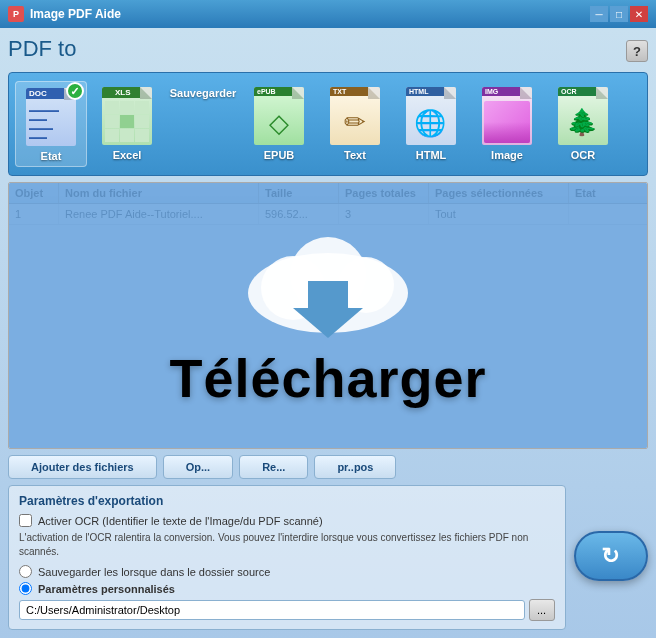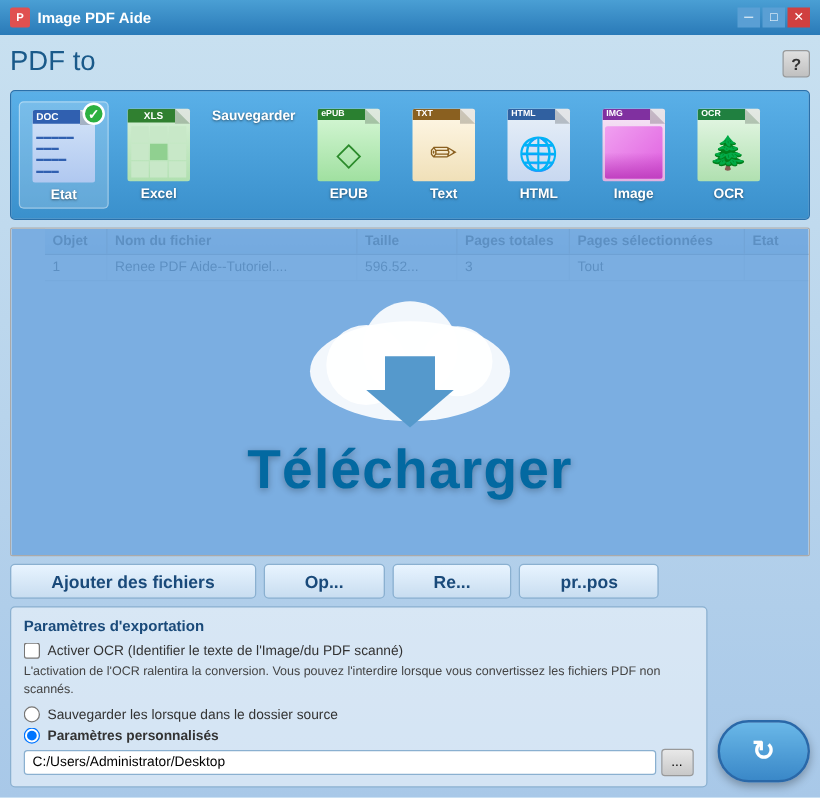--- a/index.html
+++ b/index.html
@@ -202,21 +202,20 @@
 
     
     .table-area {
       background: white;
       border: 1px solid #aaa;
       border-radius: 2px;
       flex: 1;
       min-height: 120px;
       overflow: hidden;
       position: relative;
-      padding-left: 27px;
     }
     .table-header {
       display: grid;
       grid-template-columns: 50px 200px 80px 90px 140px 80px;
       background: linear-gradient(to bottom, #e8f0f8, #d0e0f0);
       border-bottom: 1px solid #aaa;
     }
     .th {
       padding: 4px 6px;
       font-weight: bold;
@@ -249,40 +248,40 @@
       align-items: center;
       justify-content: center;
       z-index: 10;
     }
     .cloud-download-icon {
       display: flex;
       flex-direction: column;
       align-items: center;
     }
     .telecharger-text {
-      color: #0369a1;
-      font-size: 44px;
+      color: #000000;
+      font-size: 54px;
       font-weight: bold;
       text-shadow: 0 2px 6px rgba(0,0,0,0.3);
       margin-top: 4px;
       letter-spacing: 1px;
     }
 
     
     .buttons-row {
       display: flex;
       gap: 6px;
     }
     .action-btn {
-      padding: 5px 32px;
+      padding: 5px 22px;
       background: linear-gradient(to bottom, #e8f4ff, #c8ddf0);
       border: 1px solid #8ab0d0;
       border-radius: 4px;
       cursor: pointer;
-      font-size: 14px;
+      font-size: 11px;
       color: #1a4a7a;
       font-weight: bold;
     }
 
     
     .export-params {
       background: rgba(255,255,255,0.5);
       border: 1px solid #8ab0d0;
       border-radius: 4px;
       padding: 8px 10px;
@@ -350,21 +349,20 @@
       cursor: pointer;
       display: flex;
       align-items: center;
       gap: 8px;
       box-shadow: 0 3px 8px rgba(0,0,0,0.3);
     }
 
     .bottom-section {
       display: flex;
       gap: 8px;
-      align-items: flex-end;
     }
     .left-params { flex: 1; }
 
     .convert-btn-wrap {
       display: flex;
       align-items: center;
       padding-bottom: 4px;
     }
   </style>
 </head>

